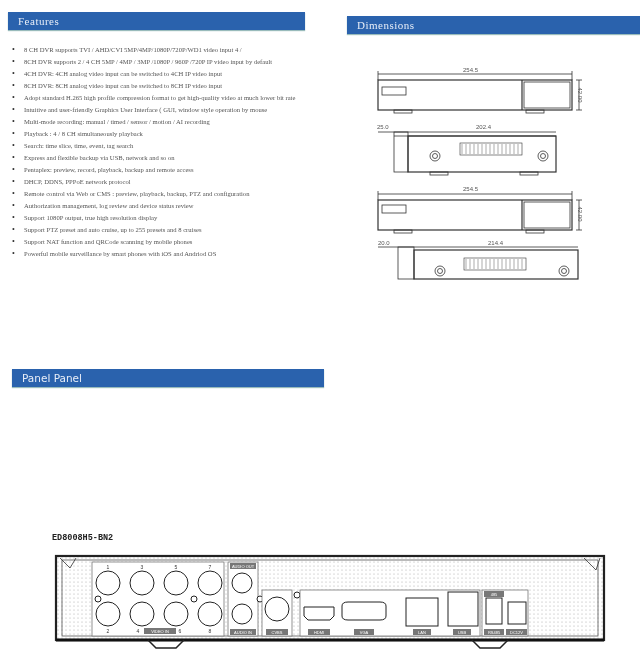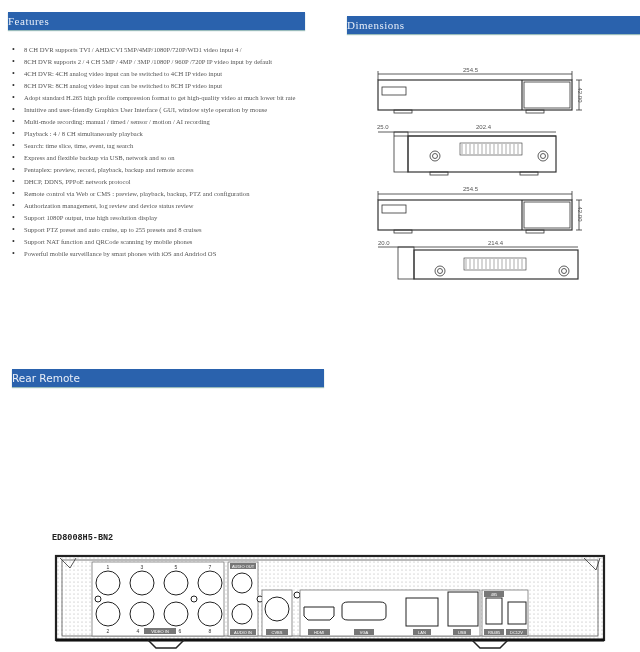--- a/index.html
+++ b/index.html
@@ -1,17 +1,17 @@
 <!DOCTYPE html>
 <html><head>
 <meta charset="utf-8">
 <style>
   html, body { margin:0; padding:0; background:#ffffff; }
   body { width:640px; height:652px; position:relative; overflow:hidden; font-family:"DejaVu Serif", serif; color:#444; }
-  .hdr { position:absolute; height:18px; background:#2a62ad; color:#e8eef8; font-size:11px; line-height:18px; box-sizing:border-box; box-shadow:0 1px 1px #9bb; }
+  .hdr { position:absolute; height:18px; background:#2a62ad; color:#e8eef8; font-size:11px; line-height:18px; padding-left:10px; box-sizing:border-box; box-shadow:0 1px 1px #9bb; }
   .hdr.serif { font-family:"Liberation Serif", serif; letter-spacing:0.5px; }
   .hdr.sans { font-family:"DejaVu Sans", sans-serif; font-size:10.5px; }
   #features-list { position:absolute; left:12px; top:44px; width:300px; margin:0; padding:0; list-style:none; font-family:"Liberation Serif", serif; font-size:6.6px; line-height:12px; color:#555; }
   #features-list li { position:relative; padding-left:12px; }
   #features-list li::before { content:"•"; position:absolute; left:0; top:0; font-size:8px; color:#333; }
   .dim-label { position:absolute; font-family:"Liberation Sans", sans-serif; font-size:6px; color:#555; }
   .model { position:absolute; left:52px; top:533px; font-family:Liberation Mono, monospace; font-weight:bold; font-size:8.5px; color:#222; }
   svg text { font-family:"Liberation Sans", sans-serif; }
 </style>
 </head>
@@ -135,21 +135,21 @@
 <span class="dim-label" style="left:463px; top:67px;">254.5</span>
 <span class="dim-label" style="left:572px; top:92px; transform:rotate(90deg);">42.00</span>
 <span class="dim-label" style="left:377px; top:124px;">25.0</span>
 <span class="dim-label" style="left:476px; top:124px;">202.4</span>
 <span class="dim-label" style="left:463px; top:186px;">254.5</span>
 <span class="dim-label" style="left:572px; top:211px; transform:rotate(90deg);">42.00</span>
 <span class="dim-label" style="left:378px; top:240px;">20.0</span>
 <span class="dim-label" style="left:488px; top:240px;">214.4</span>
 
 <div class="hdr sans" style="left:12px; top:369px; width:312px;">
-  <span>Rear Remote</span>
+  <span>Panel Panel</span>
 </div>
 
 <div class="model">ED8008H5-BN2</div>
 
 <svg style="position:absolute; left:52px; top:552px;" width="560" height="100" viewBox="0 0 560 100">
   <defs>
     <pattern id="dots" width="4" height="4" patternUnits="userSpaceOnUse">
       <circle cx="2" cy="2" r="0.5" fill="#999"></circle>
     </pattern>
   </defs>

